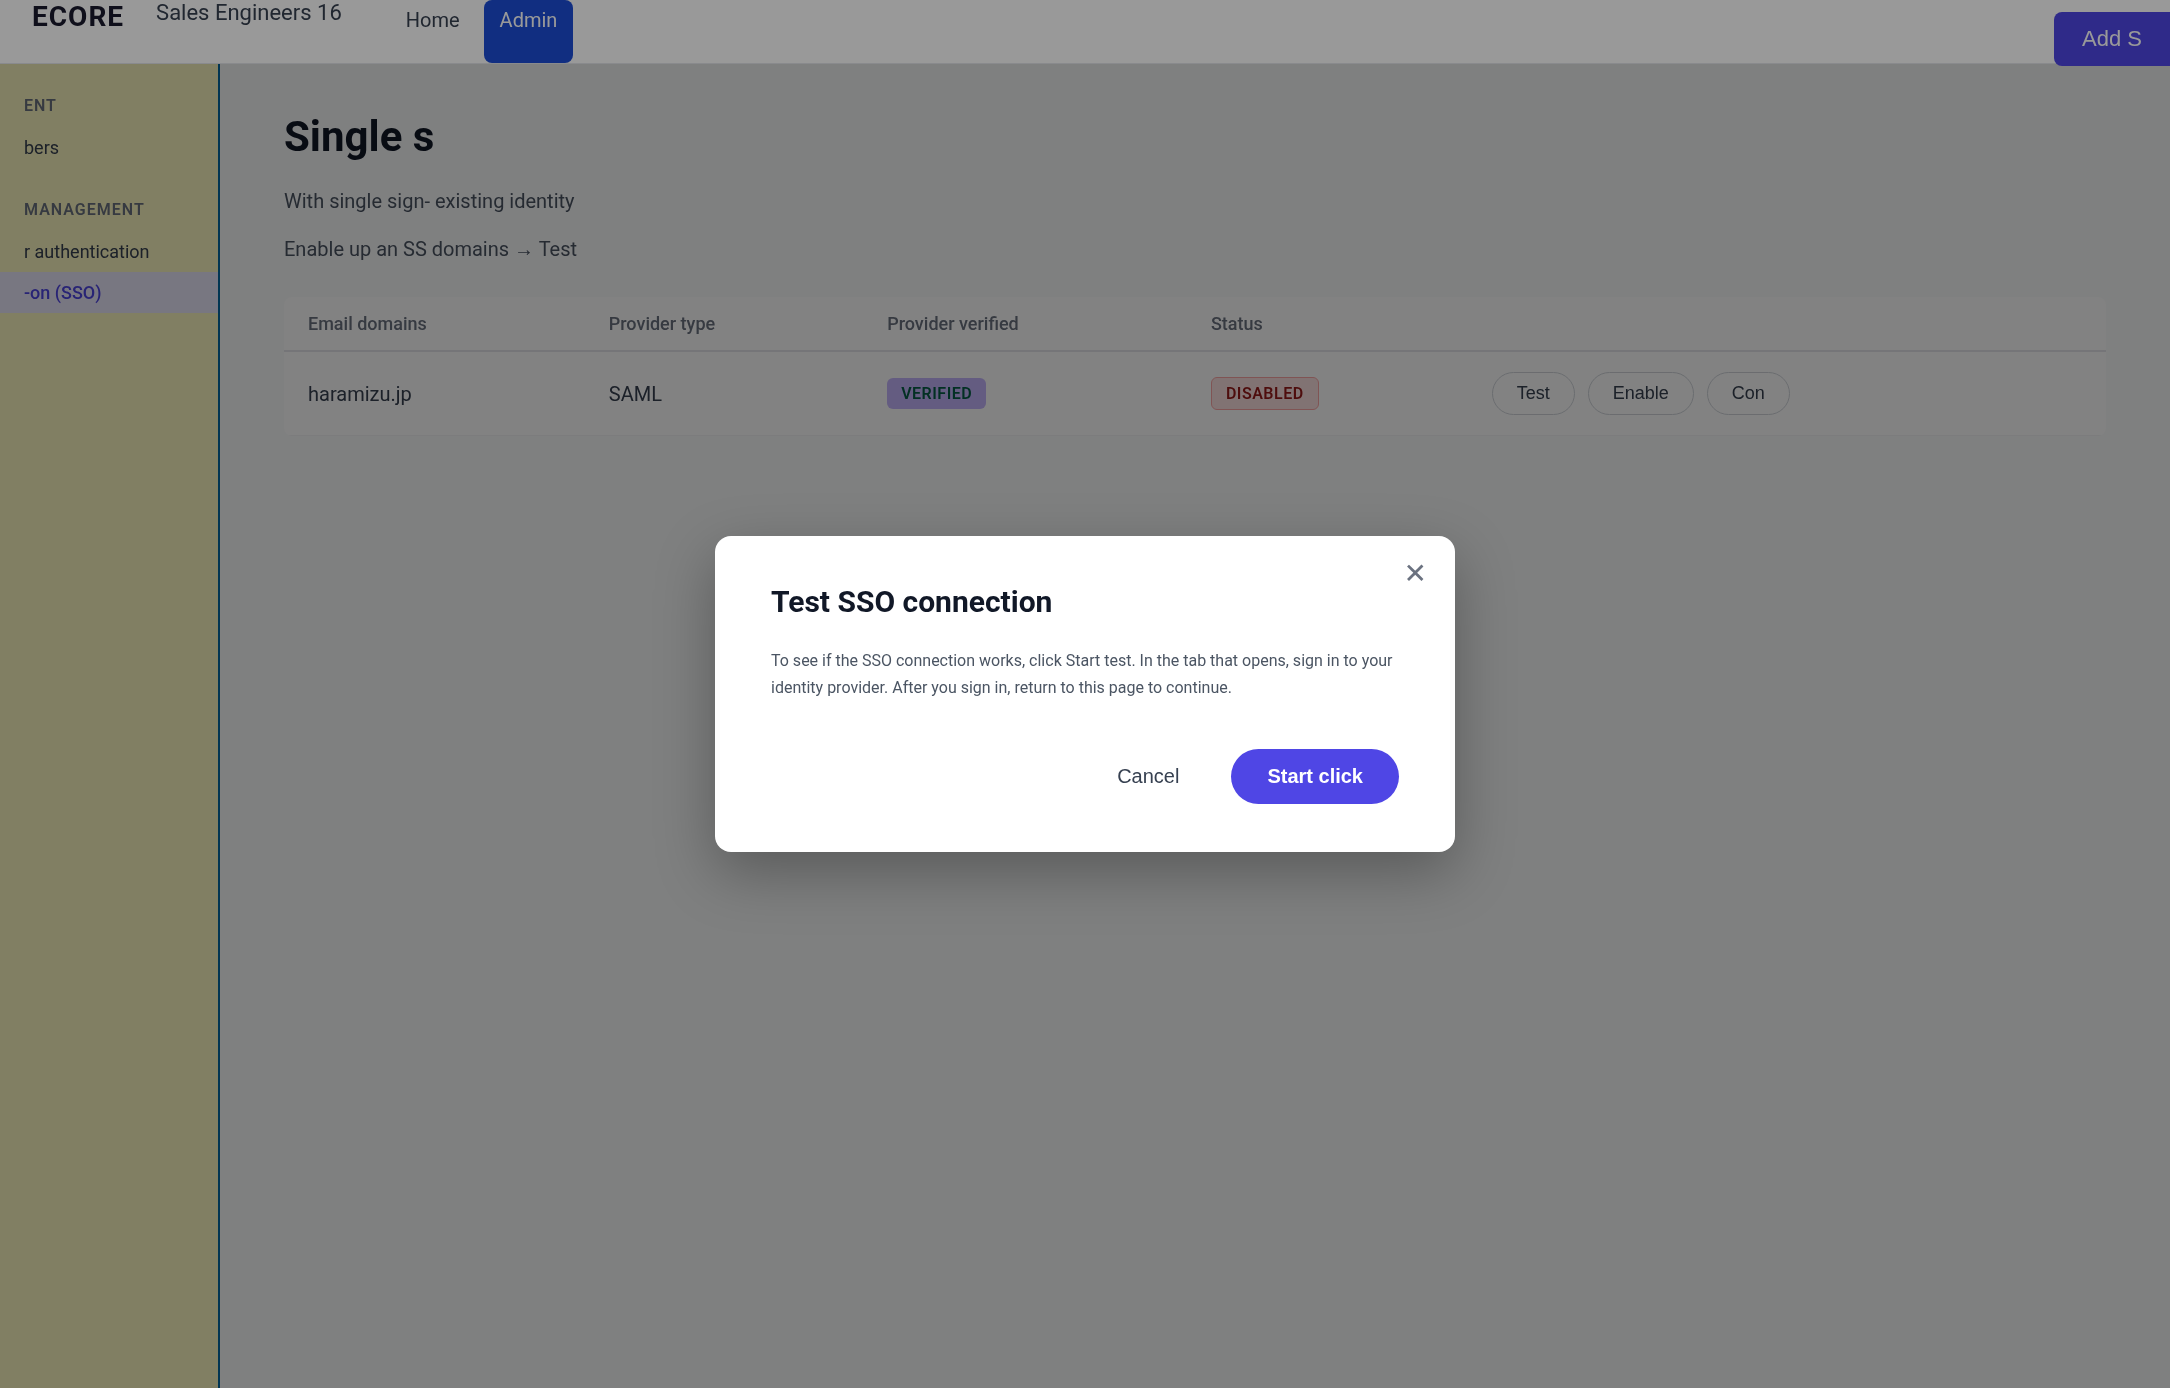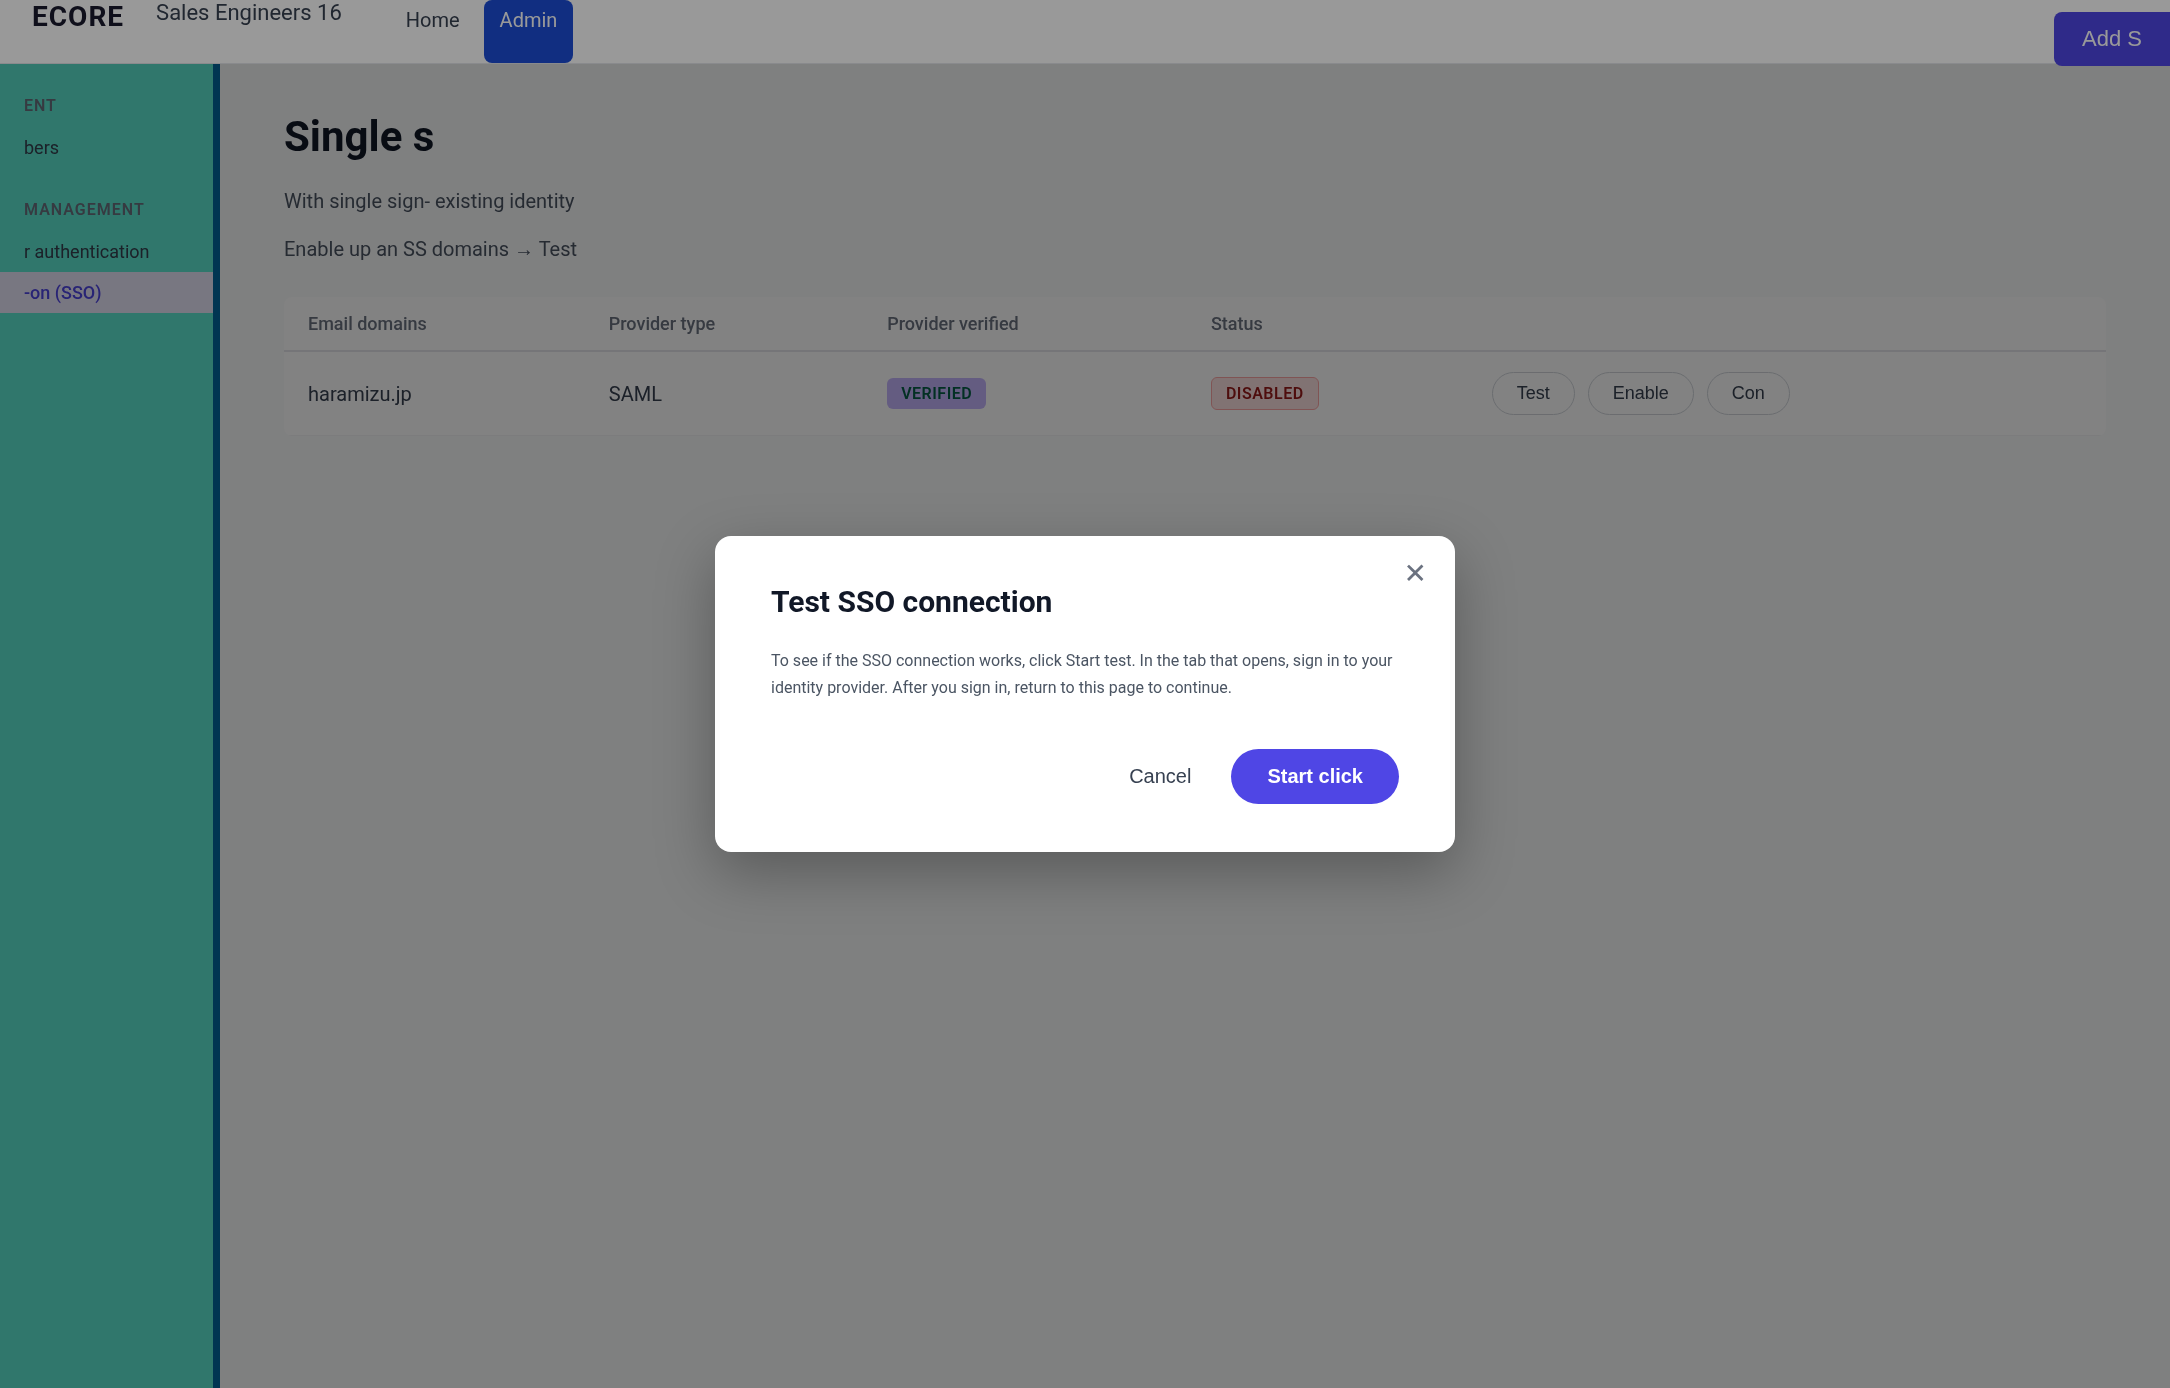--- a/index.html
+++ b/index.html
@@ -68,22 +68,22 @@
     
     .main-layout {
       display: flex;
       height: calc(1388px - 64px);
       filter: brightness(0.85);
     }
 
     
     .sidebar {
       width: 220px;
-      background: #5eead4;
-      border-right: 7px solid #0369a1;
+      background: #fef9c3;
+      border-right: 2px solid #0369a1;
       padding: 24px 0;
       flex-shrink: 0;
     }
     .sidebar-section-label {
       font-size: 16px;
       font-weight: 600;
       color: #6b7280;
       text-transform: uppercase;
       letter-spacing: 1px;
       padding: 8px 24px;
@@ -232,21 +232,21 @@
     }
     .modal-body {
       font-size: 16px;
       color: #4b5563;
       line-height: 1.7;
       margin-bottom: 48px;
     }
     .modal-actions {
       display: flex;
       justify-content: flex-end;
-      gap: 16px;
+      gap: 28px;
       align-items: center;
     }
     .btn-cancel {
       background: none;
       border: none;
       font-size: 20px;
       color: #374151;
       cursor: pointer;
       padding: 14px 24px;
       border-radius: 8px;

